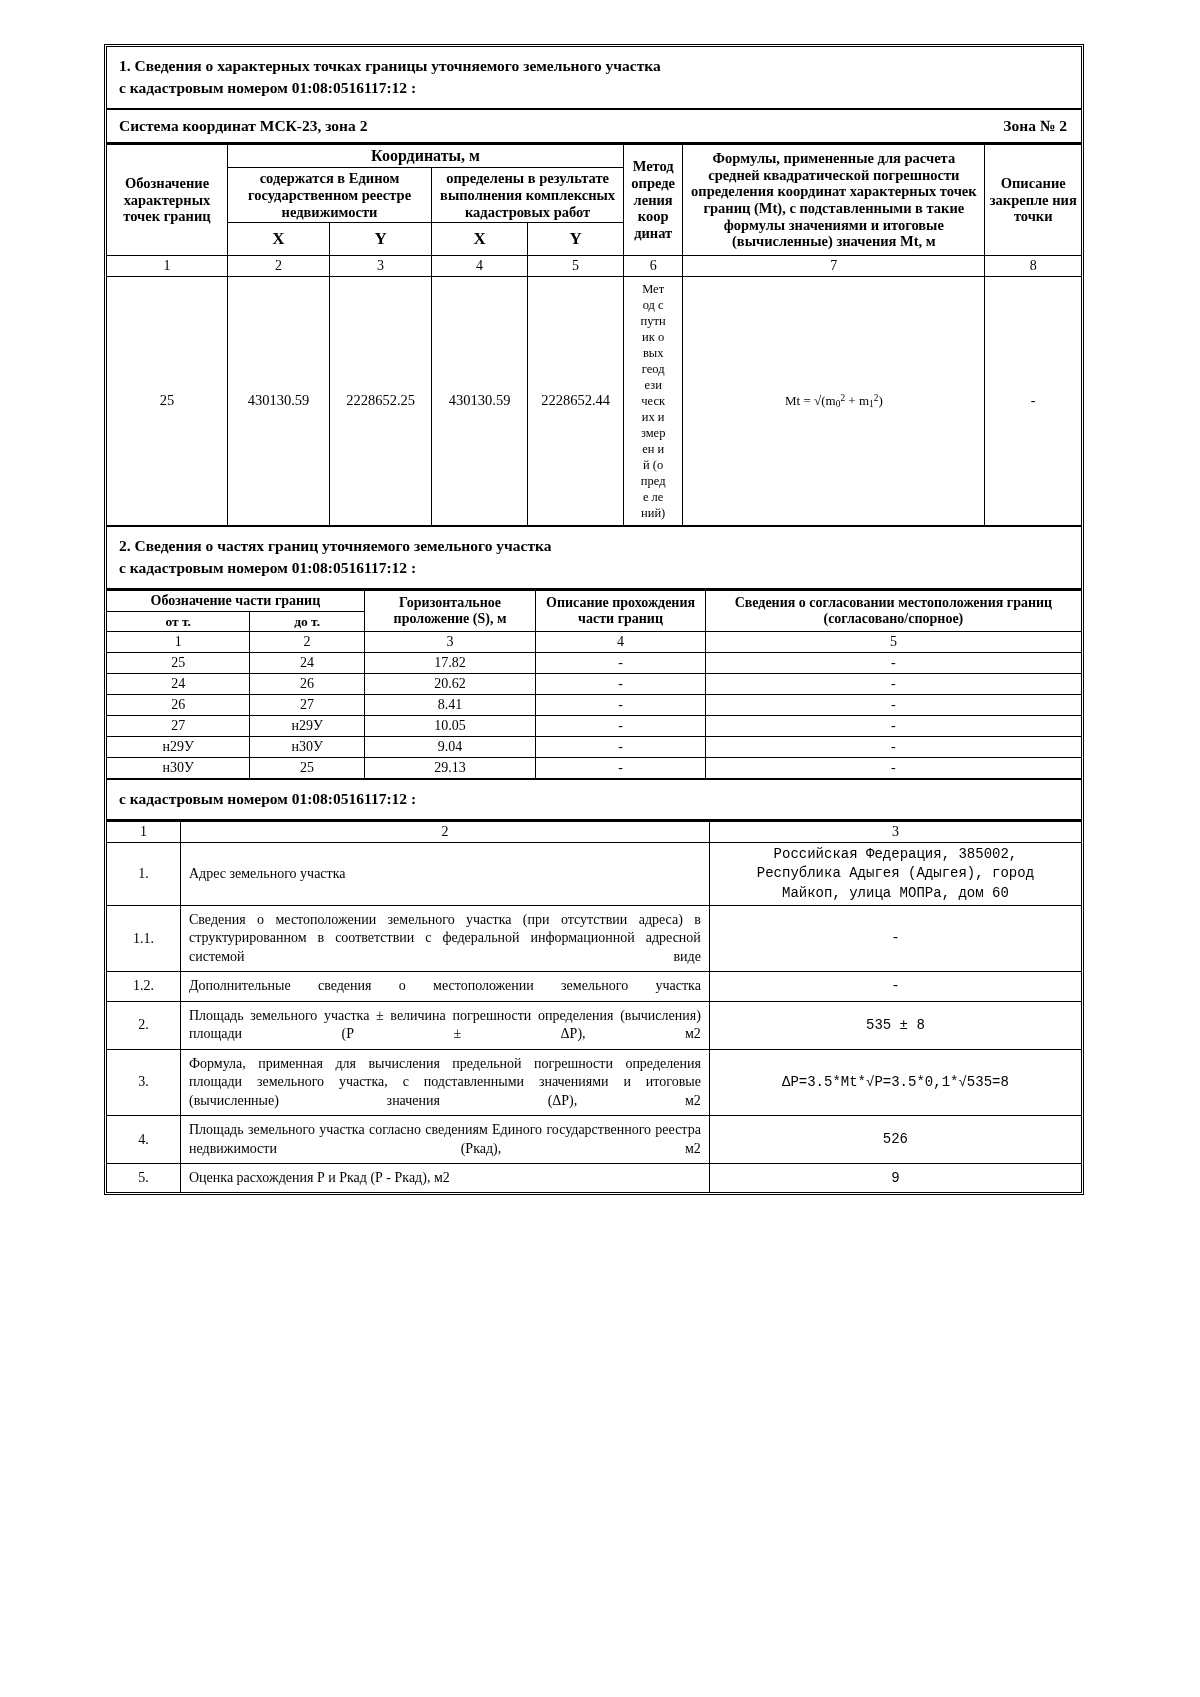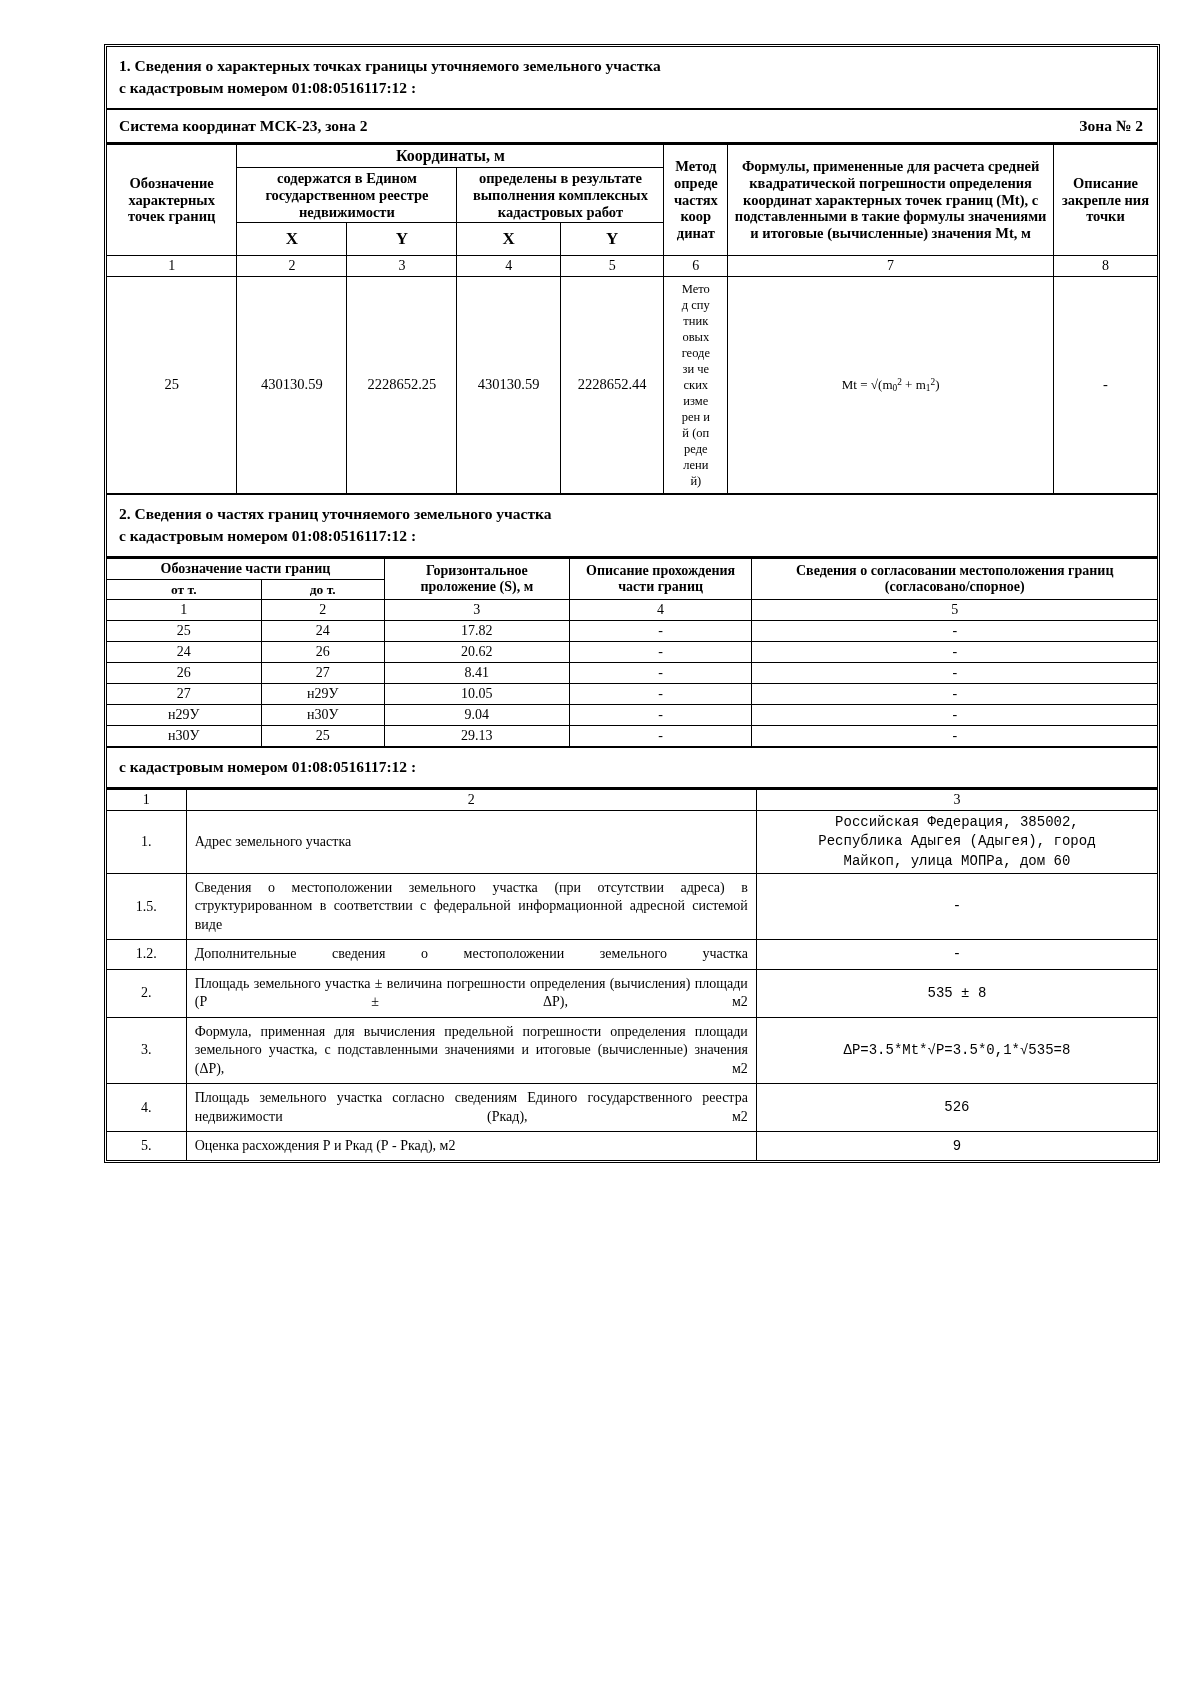--- a/index.html
+++ b/index.html
@@ -12,21 +12,21 @@
     height: 1697px;
     font-family: "Liberation Serif", "DejaVu Serif", serif;
     color: #000000;
     -webkit-font-smoothing: none;
   }
 
   .page {
     position: absolute;
     left: 104px;
     top: 44px;
-    width: 1056px;
+    width: 980px;
     border: 3px double #000;
     box-sizing: border-box;
     background: #fff;
   }
 
   
   .section-head {
     padding: 8px 10px 8px 12px;
     border-bottom: 2px solid #000;
     font-weight: bold;
@@ -129,21 +129,21 @@
       <col style="width:94px">
         <col style="width:94px">
         <col style="width:58px">
       <col style="width:296px">
         <col style="width:94px">
     </colgroup>
     <tbody>
       <tr>
         <th rowspan="3" class="hdr-main">Обозначение характерных точек границ</th>
         <th colspan="4" class="hdr-main" style="font-size:16px">Координаты, м</th>
-        <th rowspan="3" class="hdr-main">Метод опреде частях коор динат</th>
+        <th rowspan="3" class="hdr-main">Метод опреде ления коор динат</th>
         <th rowspan="3" class="hdr-main">Формулы, примененные для расчета средней квадратической погрешности определения координат характерных точек границ (Mt), с подставленными в такие формулы значениями и итоговые (вычисленные) значения Mt, м</th>
         <th rowspan="3" class="hdr-main">Описание закрепле ния точки</th>
       </tr>
       <tr>
         <th colspan="2" class="hdr-main">содержатся в Едином государственном реестре недвижимости</th>
         <th colspan="2" class="hdr-main">определены в результате выполнения комплексных кадастровых работ</th>
       </tr>
       <tr>
         <th class="xy">X</th>
         <th class="xy">Y</th>
@@ -270,21 +270,21 @@
         <td class="idx">1.</td>
         <td class="name nojust">Адрес земельного участка</td>
         <td class="val">
           <div>Российская Федерация, 385002,</div>
           <div>Республика Адыгея (Адыгея), город</div>
           <div>Майкоп, улица МОПРа, дом 60</div>
         </td>
       </tr>
 
       <tr>
-        <td class="idx">1.5.</td>
+        <td class="idx">1.1.</td>
         <td class="name">Сведения о местоположении земельного участка (при отсутствии адреса) в структурированном в соответствии с федеральной информационной адресной системой виде</td>
         <td class="val">
           <div>-</div>
         </td>
       </tr>
 
       <tr>
         <td class="idx">1.2.</td>
         <td class="name">Дополнительные сведения о местоположении земельного участка</td>
         <td class="val">

